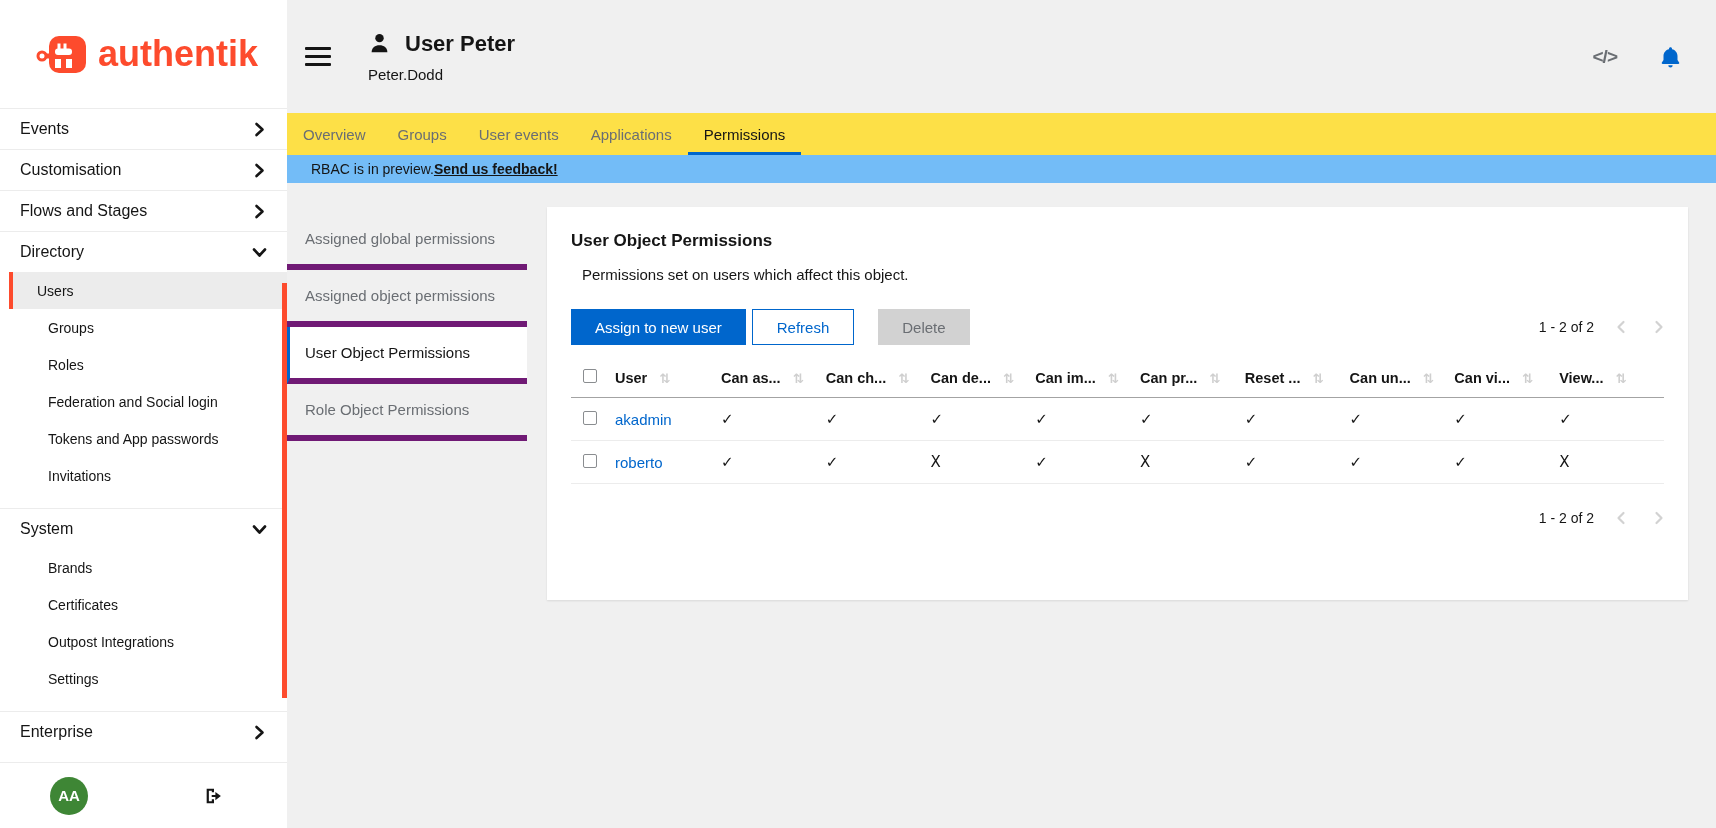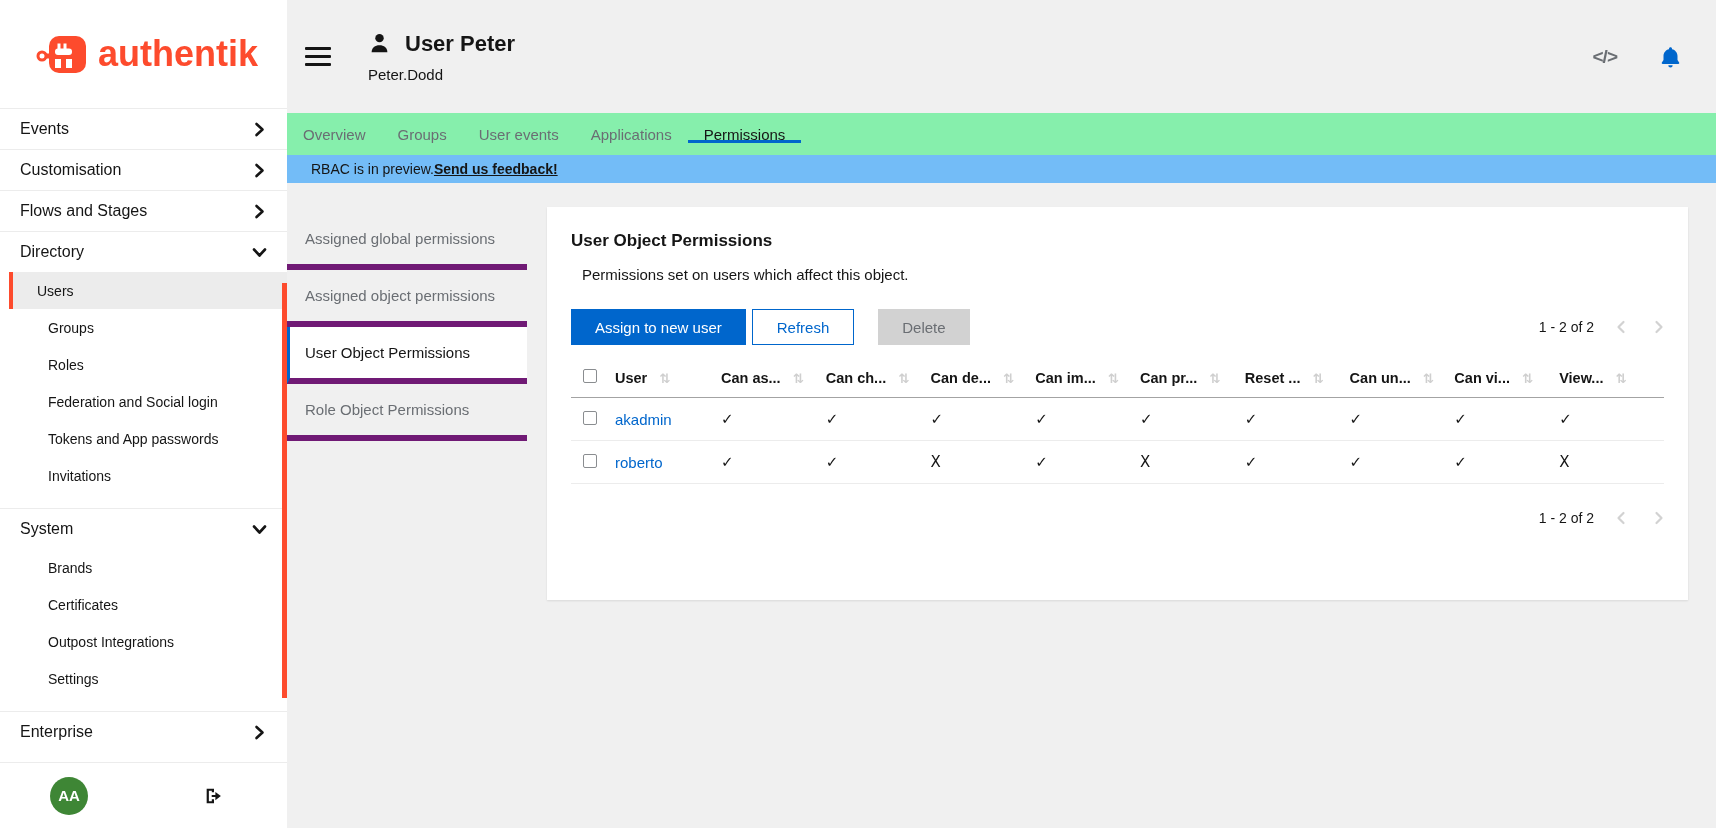--- a/index.html
+++ b/index.html
@@ -34,21 +34,21 @@
   .hamburger { width:26px; height:19px; display:flex; flex-direction:column; justify-content:space-between; cursor:pointer; border:none; background:none; }
   .hamburger span { height:3.4px; background:#151515; border-radius:1px; }
   .title-block { margin-left:37px; display:flex; flex-direction:column; }
   .title-row { display:flex; align-items:center; gap:14px; }
   .page-title { font-size:22px; font-weight:600; }
   .page-subtitle { font-size:15px; margin-top:9px; }
   .top-icons { margin-left:auto; display:flex; align-items:center; gap:42px; padding-right:16px; }
   .code-icon { font-size:19px; font-weight:bold; color:#6a6e73; letter-spacing:-1px; cursor:pointer; }
 
   
-  .tabs { height:42px; background:#86efac; display:flex;align-items:center; }
+  .tabs { height:42px; background:#fde047; display:flex; }
   .tab { padding:0 16px; display:flex; align-items:center; font-size:15px; color:#6a6e73; position:relative; cursor:pointer; }
   .tab.active { color:#151515; }
   .tab.active::after { content:""; position:absolute; left:0; right:0; bottom:0; height:3px; background:#0066cc; }
 
   
   .banner { height:28px; background:#73bcf7; display:flex; align-items:center; padding-left:24px; font-size:14px; }
   .banner a { color:#151515; font-weight:600; text-decoration:underline; cursor:pointer; }
 
   
   .content { flex:1; display:flex; align-items:flex-start; background:#f0f0f0; min-height:0; }

